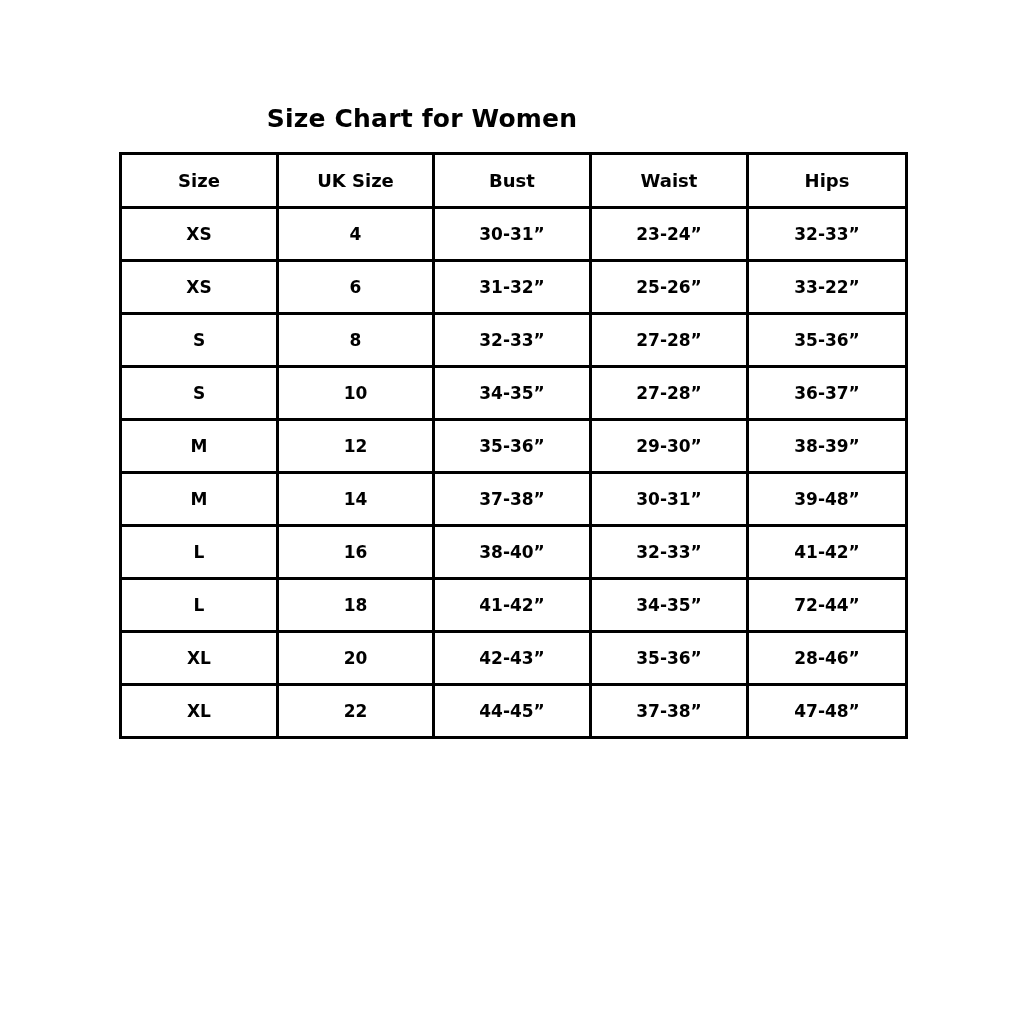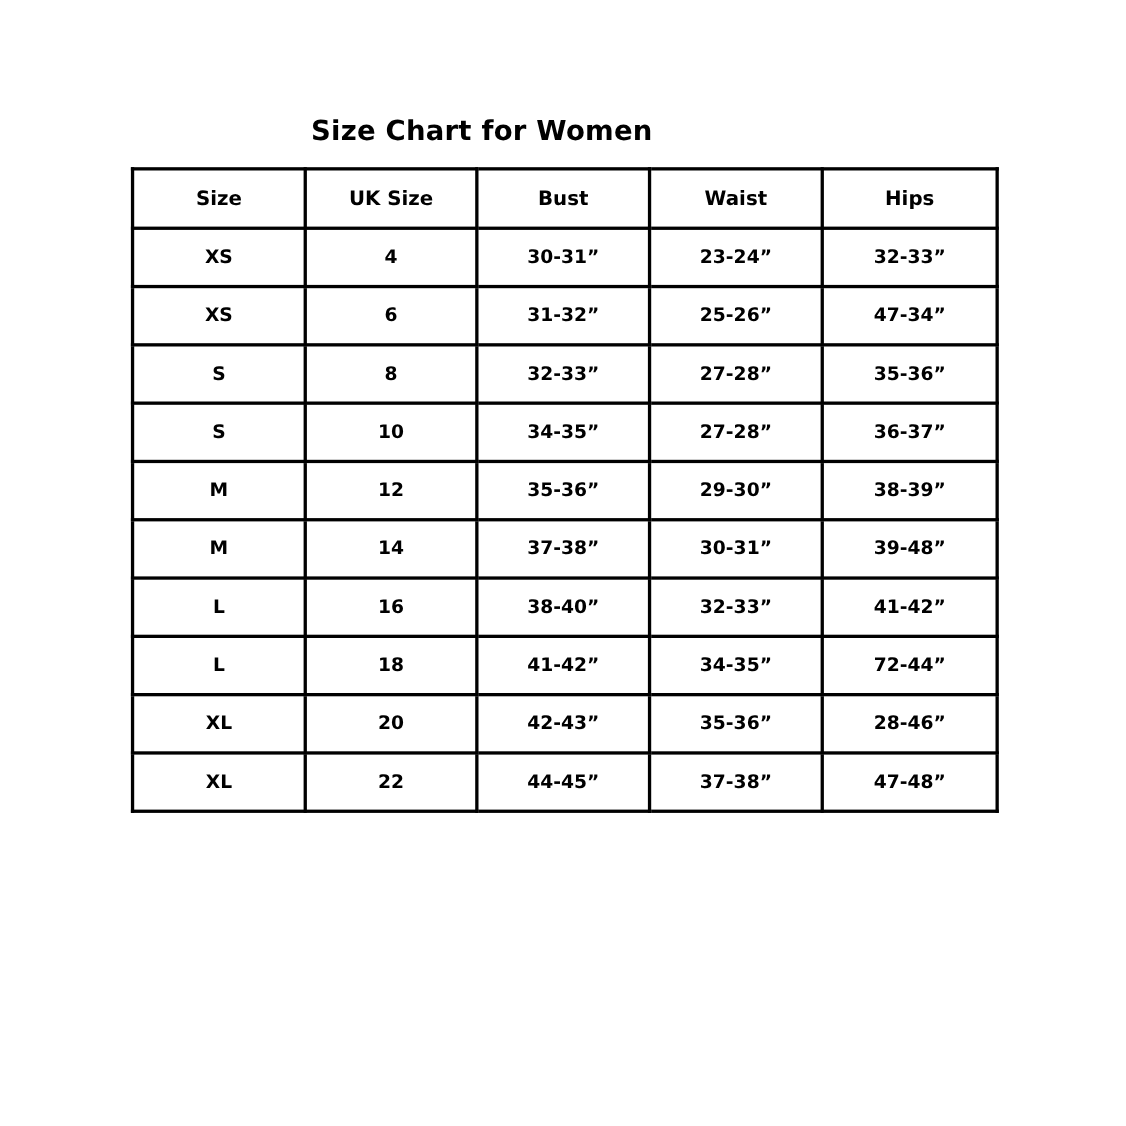--- a/index.html
+++ b/index.html
@@ -16,21 +16,21 @@
   }
   .page {
     width: 1024px;
     height: 1024px;
     position: relative;
     box-sizing: border-box;
   }
   .chart-title {
     position: absolute;
     top: 104px;
-    left: 16px;
+    left: 0;
     width: 844px;
     text-align: center;
     font-size: 25px;
     font-weight: bold;
     letter-spacing: 0.2px;
   }
   .table-wrap {
     position: absolute;
     top: 152px;
     left: 119px;
@@ -93,21 +93,21 @@
           <td>4</td>
           <td>30-31”</td>
           <td>23-24”</td>
           <td>32-33”</td>
         </tr>
         <tr>
           <td>XS</td>
           <td>6</td>
           <td>31-32”</td>
           <td>25-26”</td>
-          <td>47-34”</td>
+          <td>33-22”</td>
         </tr>
         <tr>
           <td>S</td>
           <td>8</td>
           <td>32-33”</td>
           <td>27-28”</td>
           <td>35-36”</td>
         </tr>
         <tr>
           <td>S</td>

